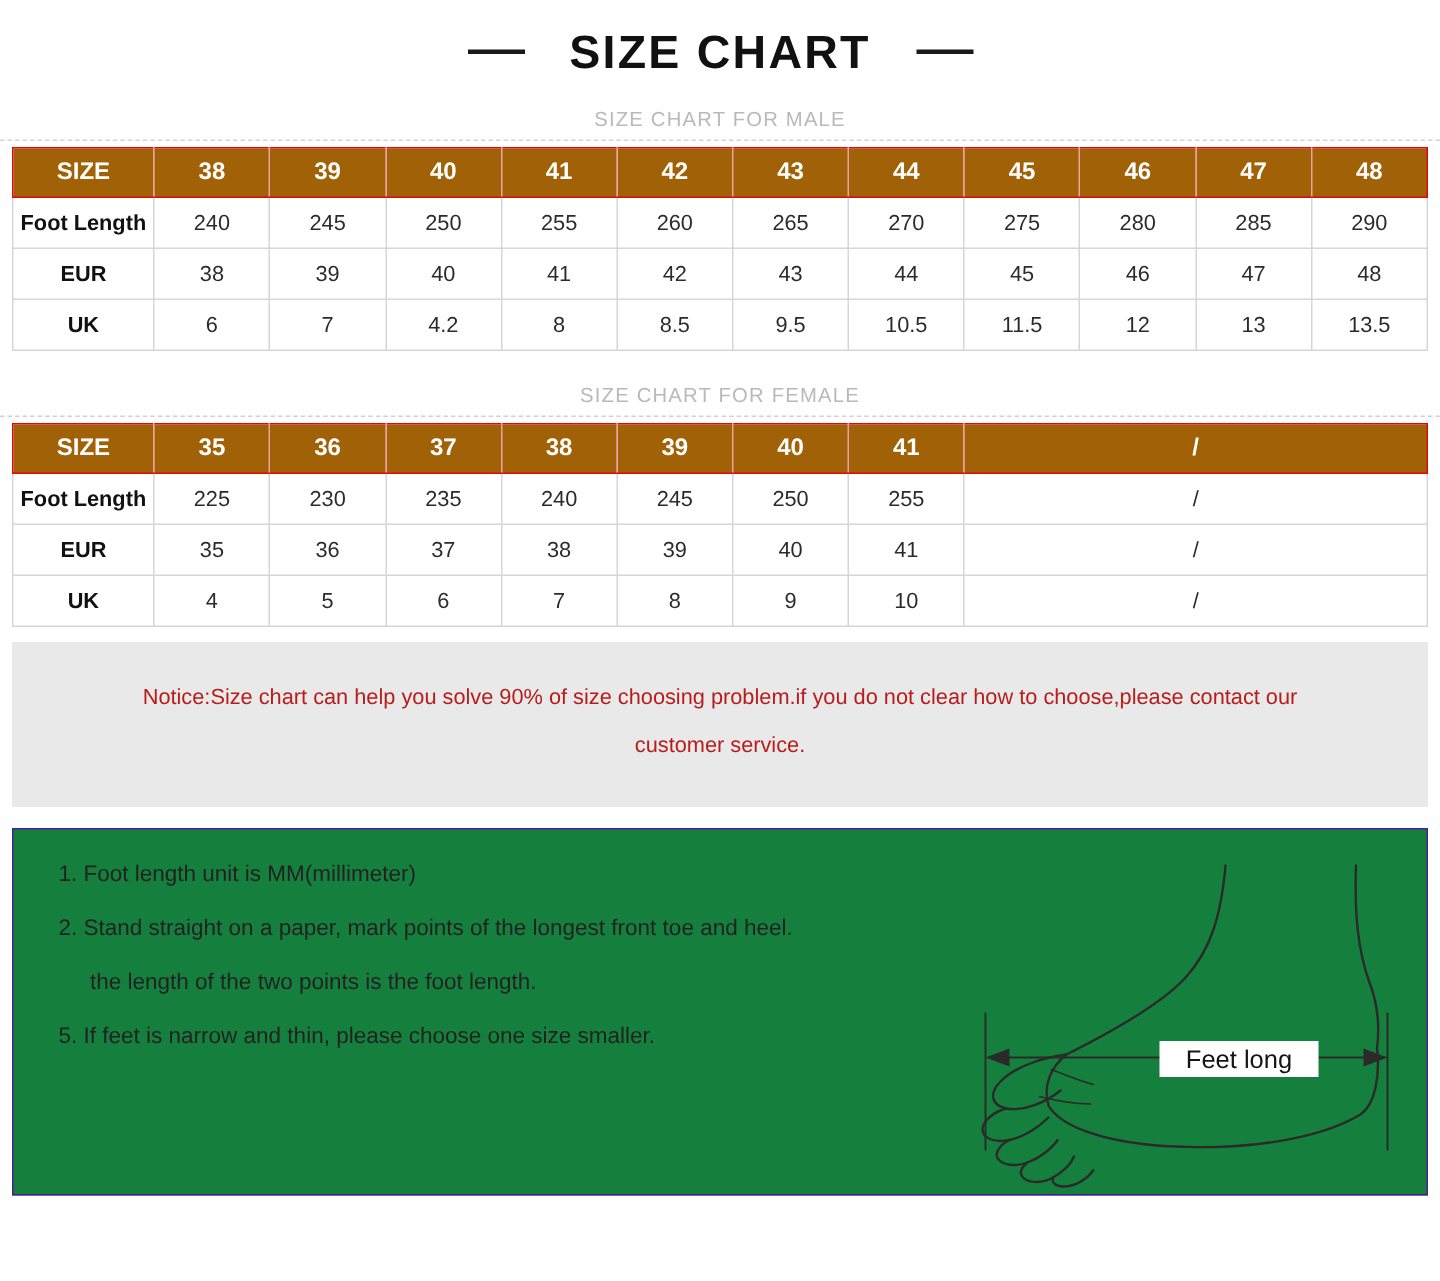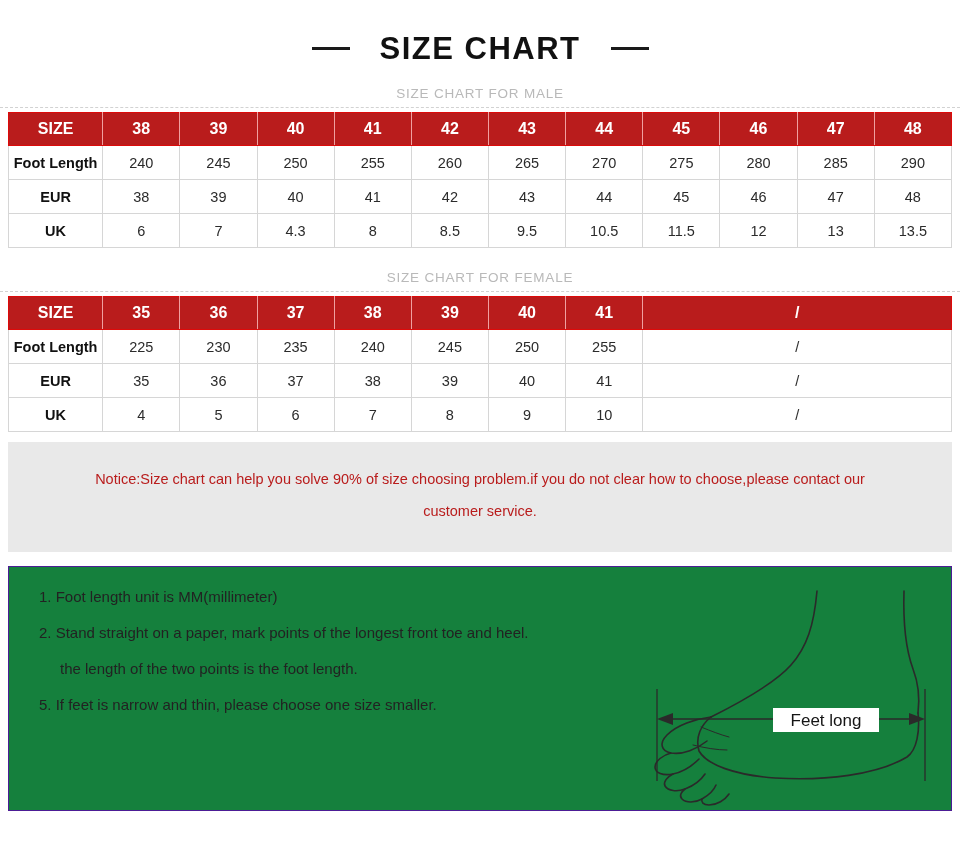--- a/index.html
+++ b/index.html
@@ -12,21 +12,21 @@
     height: 854px;
     font-family: "Liberation Sans", sans-serif;
     color: #000;
     position: relative;
     overflow: hidden;
   }
 
   
   .title-block {
     width: 100%;
-    padding-top: 33px;
+    padding-top: 19px;
     display: flex;
     align-items: center;
     justify-content: center;
     gap: 30px;
   }
   .title-dash {
     width: 38px;
     height: 0;
     border-top: 3px solid #1a1a1a;
   }
@@ -67,21 +67,21 @@
   }
   table.size-table td {
     border: 1px solid #d6d6d6;
     text-align: center;
     font-size: 14.5px;
     color: #2b2b2b;
     height: 33px;
     padding: 0;
   }
   table.size-table tr.head-row td {
-    background: #b91c1c;
+    background: #a16207;
     color: #ffffff;
     font-weight: bold;
     font-size: 16px;
     height: 32px;
     border: 1px solid #de0a0a;
     border-right: 1px solid #f0a0a0;
   }
   table.size-table tr.head-row td:last-child {
     border-right: 1px solid #de0a0a;
   }
@@ -210,21 +210,21 @@
         <td>44</td>
         <td>45</td>
         <td>46</td>
         <td>47</td>
         <td>48</td>
       </tr>
       <tr>
         <td class="rowhead">UK</td>
         <td>6</td>
         <td>7</td>
-        <td>4.3</td>
+        <td>4.2</td>
         <td>8</td>
         <td>8.5</td>
         <td>9.5</td>
         <td>10.5</td>
         <td>11.5</td>
         <td>12</td>
         <td>13</td>
         <td>13.5</td>
       </tr>
     </tbody>

